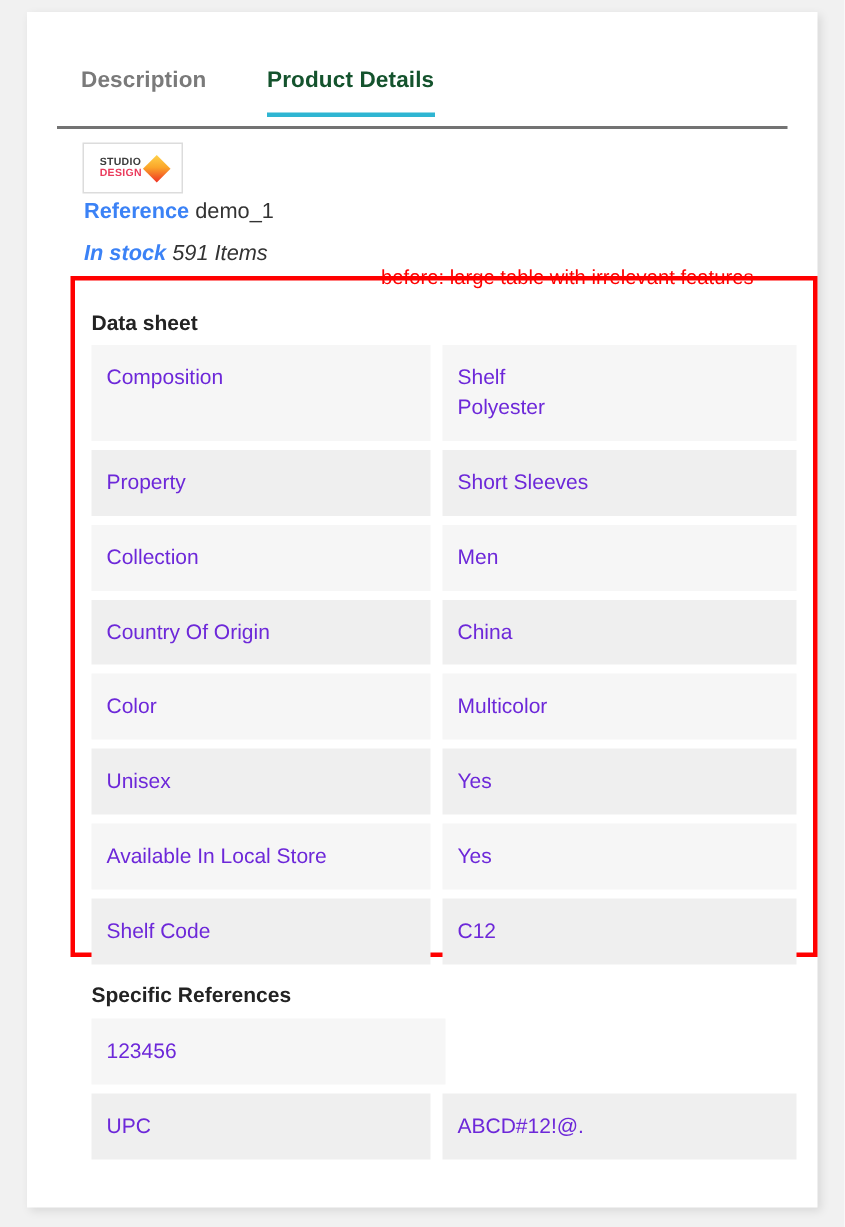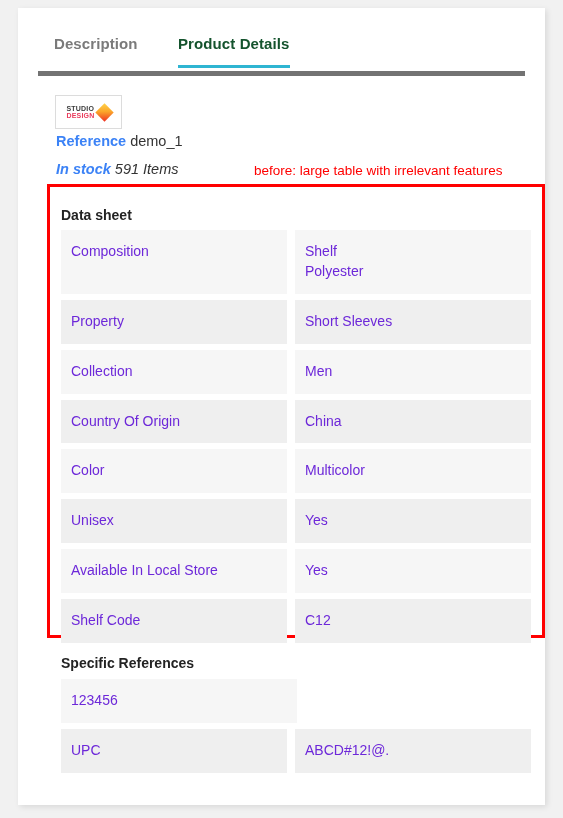--- a/index.html
+++ b/index.html
@@ -24,24 +24,24 @@
     height: 797px;
     background: #ffffff;
     box-shadow: 2px 2px 6px rgba(0,0,0,0.10);
     box-sizing: border-box;
   }
 
   
   .tabs {
     position: absolute;
     left: 20px;
-    top: 28px;
+    top: 38px;
     width: 487px;
     height: 40px;
-    border-bottom: 5px solid #737373;
+    border-bottom: 2px solid #737373;
     box-sizing: border-box;
   }
   .tab {
     position: absolute;
     top: 0;
     font-size: 15px;
     font-weight: bold;
     letter-spacing: 0.1px;
     line-height: 1;
     padding-bottom: 14px;
@@ -117,21 +117,21 @@
     font-weight: normal;
     color: #333333;
   }
   .meta-reference { top: 125px; }
   .meta-stock { top: 153px; font-style: italic; }
 
   
   .annotation {
     position: absolute;
     left: 236px;
-    top: 155px;
+    top: 169px;
     font-size: 13.5px;
     color: #ff0000;
     white-space: nowrap;
   }
 
   
   .highlight-box {
     position: absolute;
     left: 29px;
     top: 176px;

